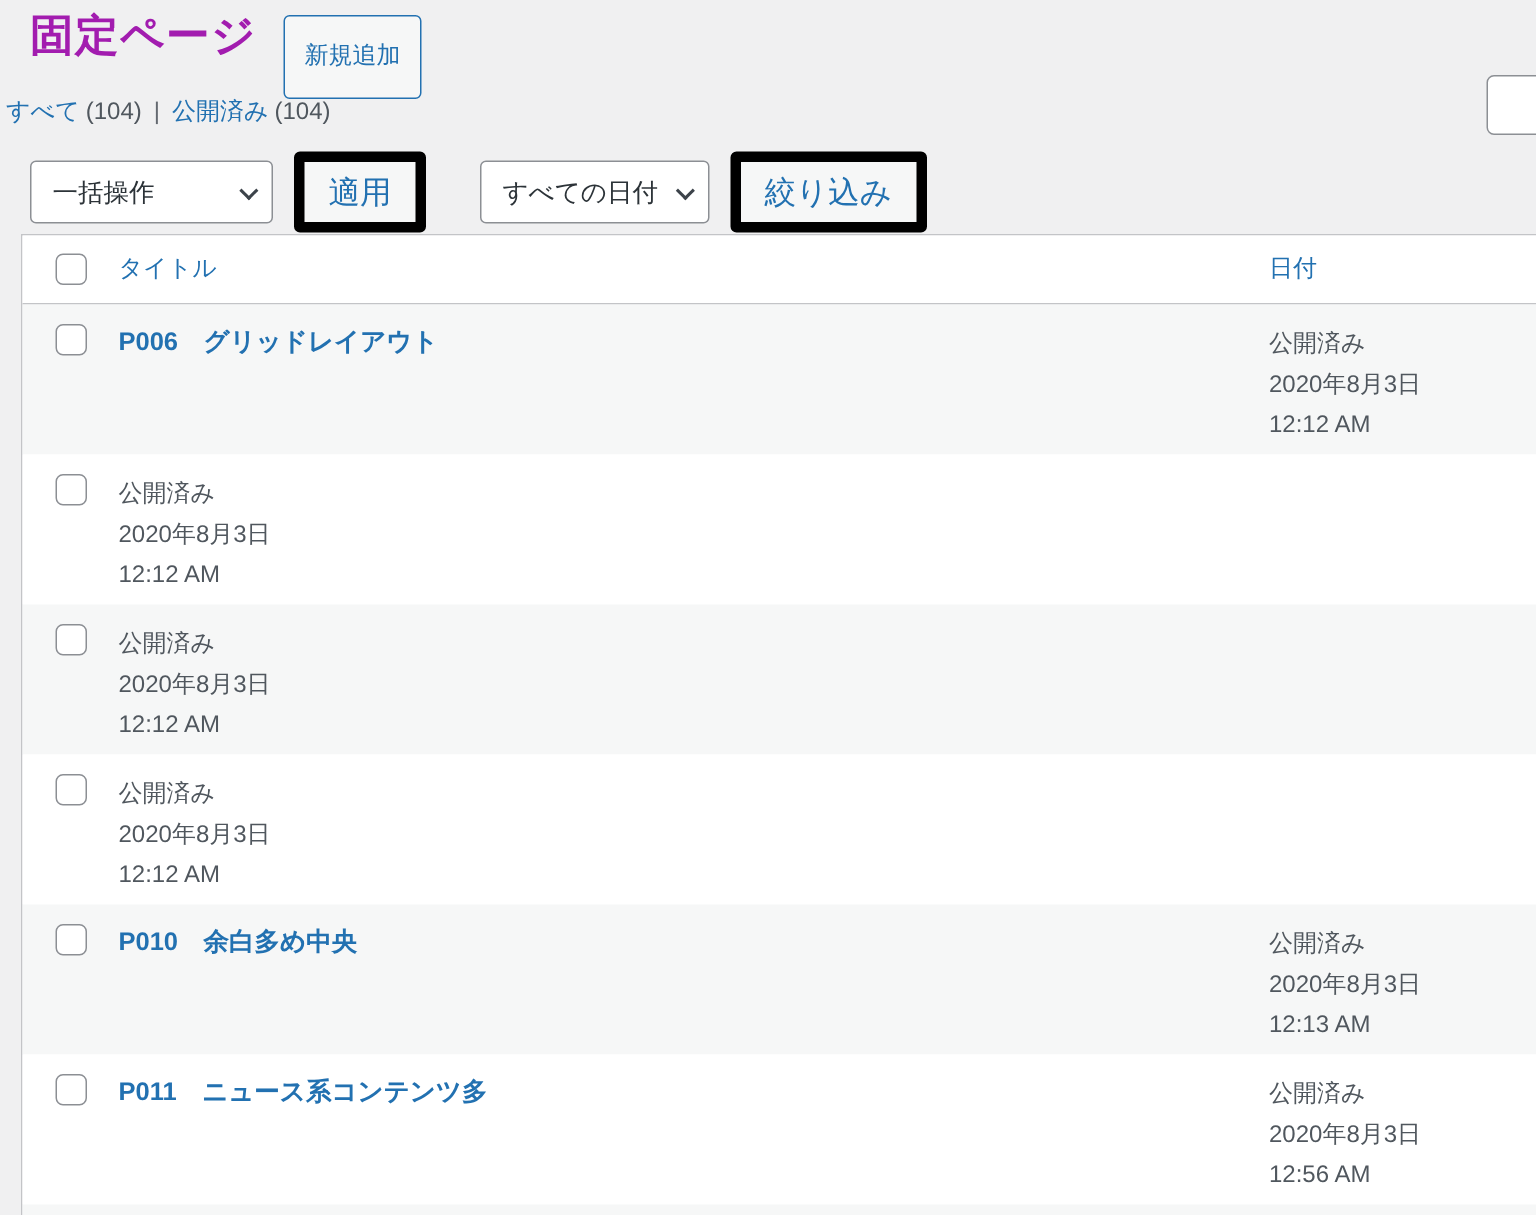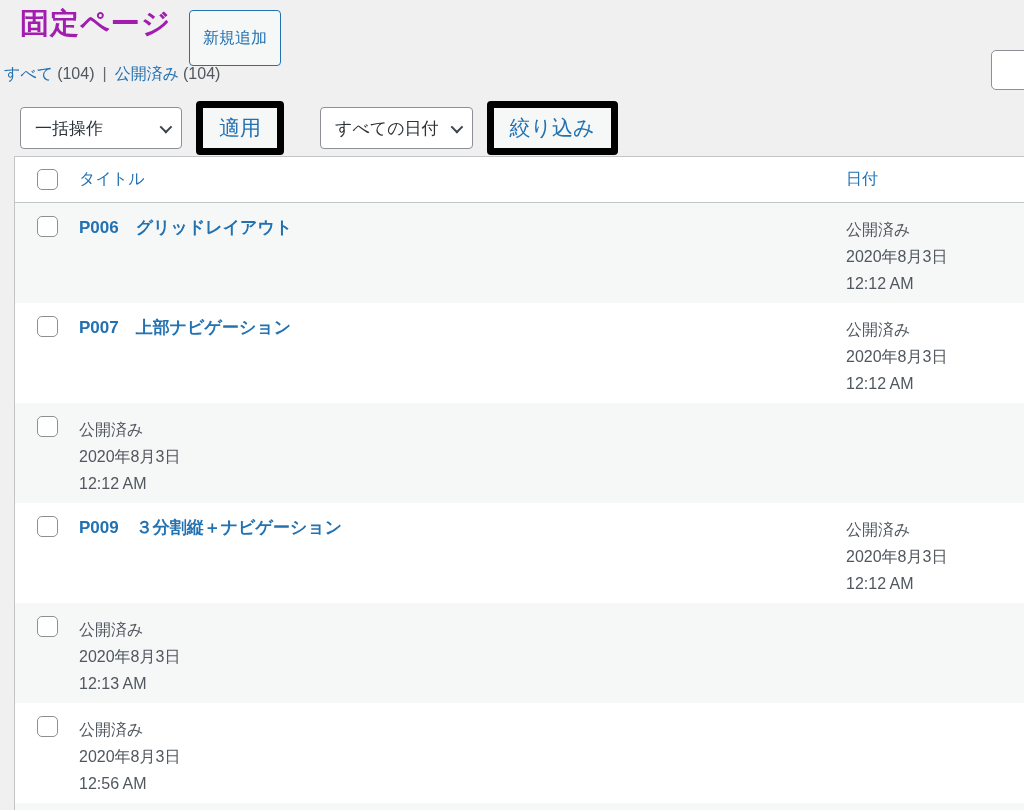--- a/index.html
+++ b/index.html
@@ -185,21 +185,20 @@
       <div>公開済み</div>
       <div>2020年8月3日</div>
       <div>12:12 AM</div>
     </div>
   </div>
 
   <div class="row">
     <div class="col-cb">
         <input type="checkbox" class="cb" style="">
       </div>
-    <div class="col-title row-title"><a>P007　上部ナビゲーション</a></div>
     <div class="col-date date-cell">
       <div>公開済み</div>
       <div>2020年8月3日</div>
       <div>12:12 AM</div>
     </div>
   </div>
 
   <div class="row alt">
     <div class="col-cb">
         <input type="checkbox" class="cb" style="">
@@ -208,43 +207,44 @@
       <div>公開済み</div>
       <div>2020年8月3日</div>
       <div>12:12 AM</div>
     </div>
   </div>
 
   <div class="row">
     <div class="col-cb">
         <input type="checkbox" class="cb" style="">
       </div>
-    <div class="col-title row-title"><a>P009　３分割縦＋ナビゲーション</a></div>
     <div class="col-date date-cell">
       <div>公開済み</div>
       <div>2020年8月3日</div>
       <div>12:12 AM</div>
     </div>
   </div>
 
   <div class="row alt">
     <div class="col-cb">
         <input type="checkbox" class="cb" style="">
       </div>
+    <div class="col-title row-title"><a>P010　余白多め中央</a></div>
     <div class="col-date date-cell">
       <div>公開済み</div>
       <div>2020年8月3日</div>
       <div>12:13 AM</div>
     </div>
   </div>
 
   <div class="row">
     <div class="col-cb">
         <input type="checkbox" class="cb" style="">
       </div>
+    <div class="col-title row-title"><a>P011　ニュース系コンテンツ多</a></div>
     <div class="col-date date-cell">
       <div>公開済み</div>
       <div>2020年8月3日</div>
       <div>12:56 AM</div>
     </div>
   </div>
 
   <div class="partial-row"></div>
 </div>
 

